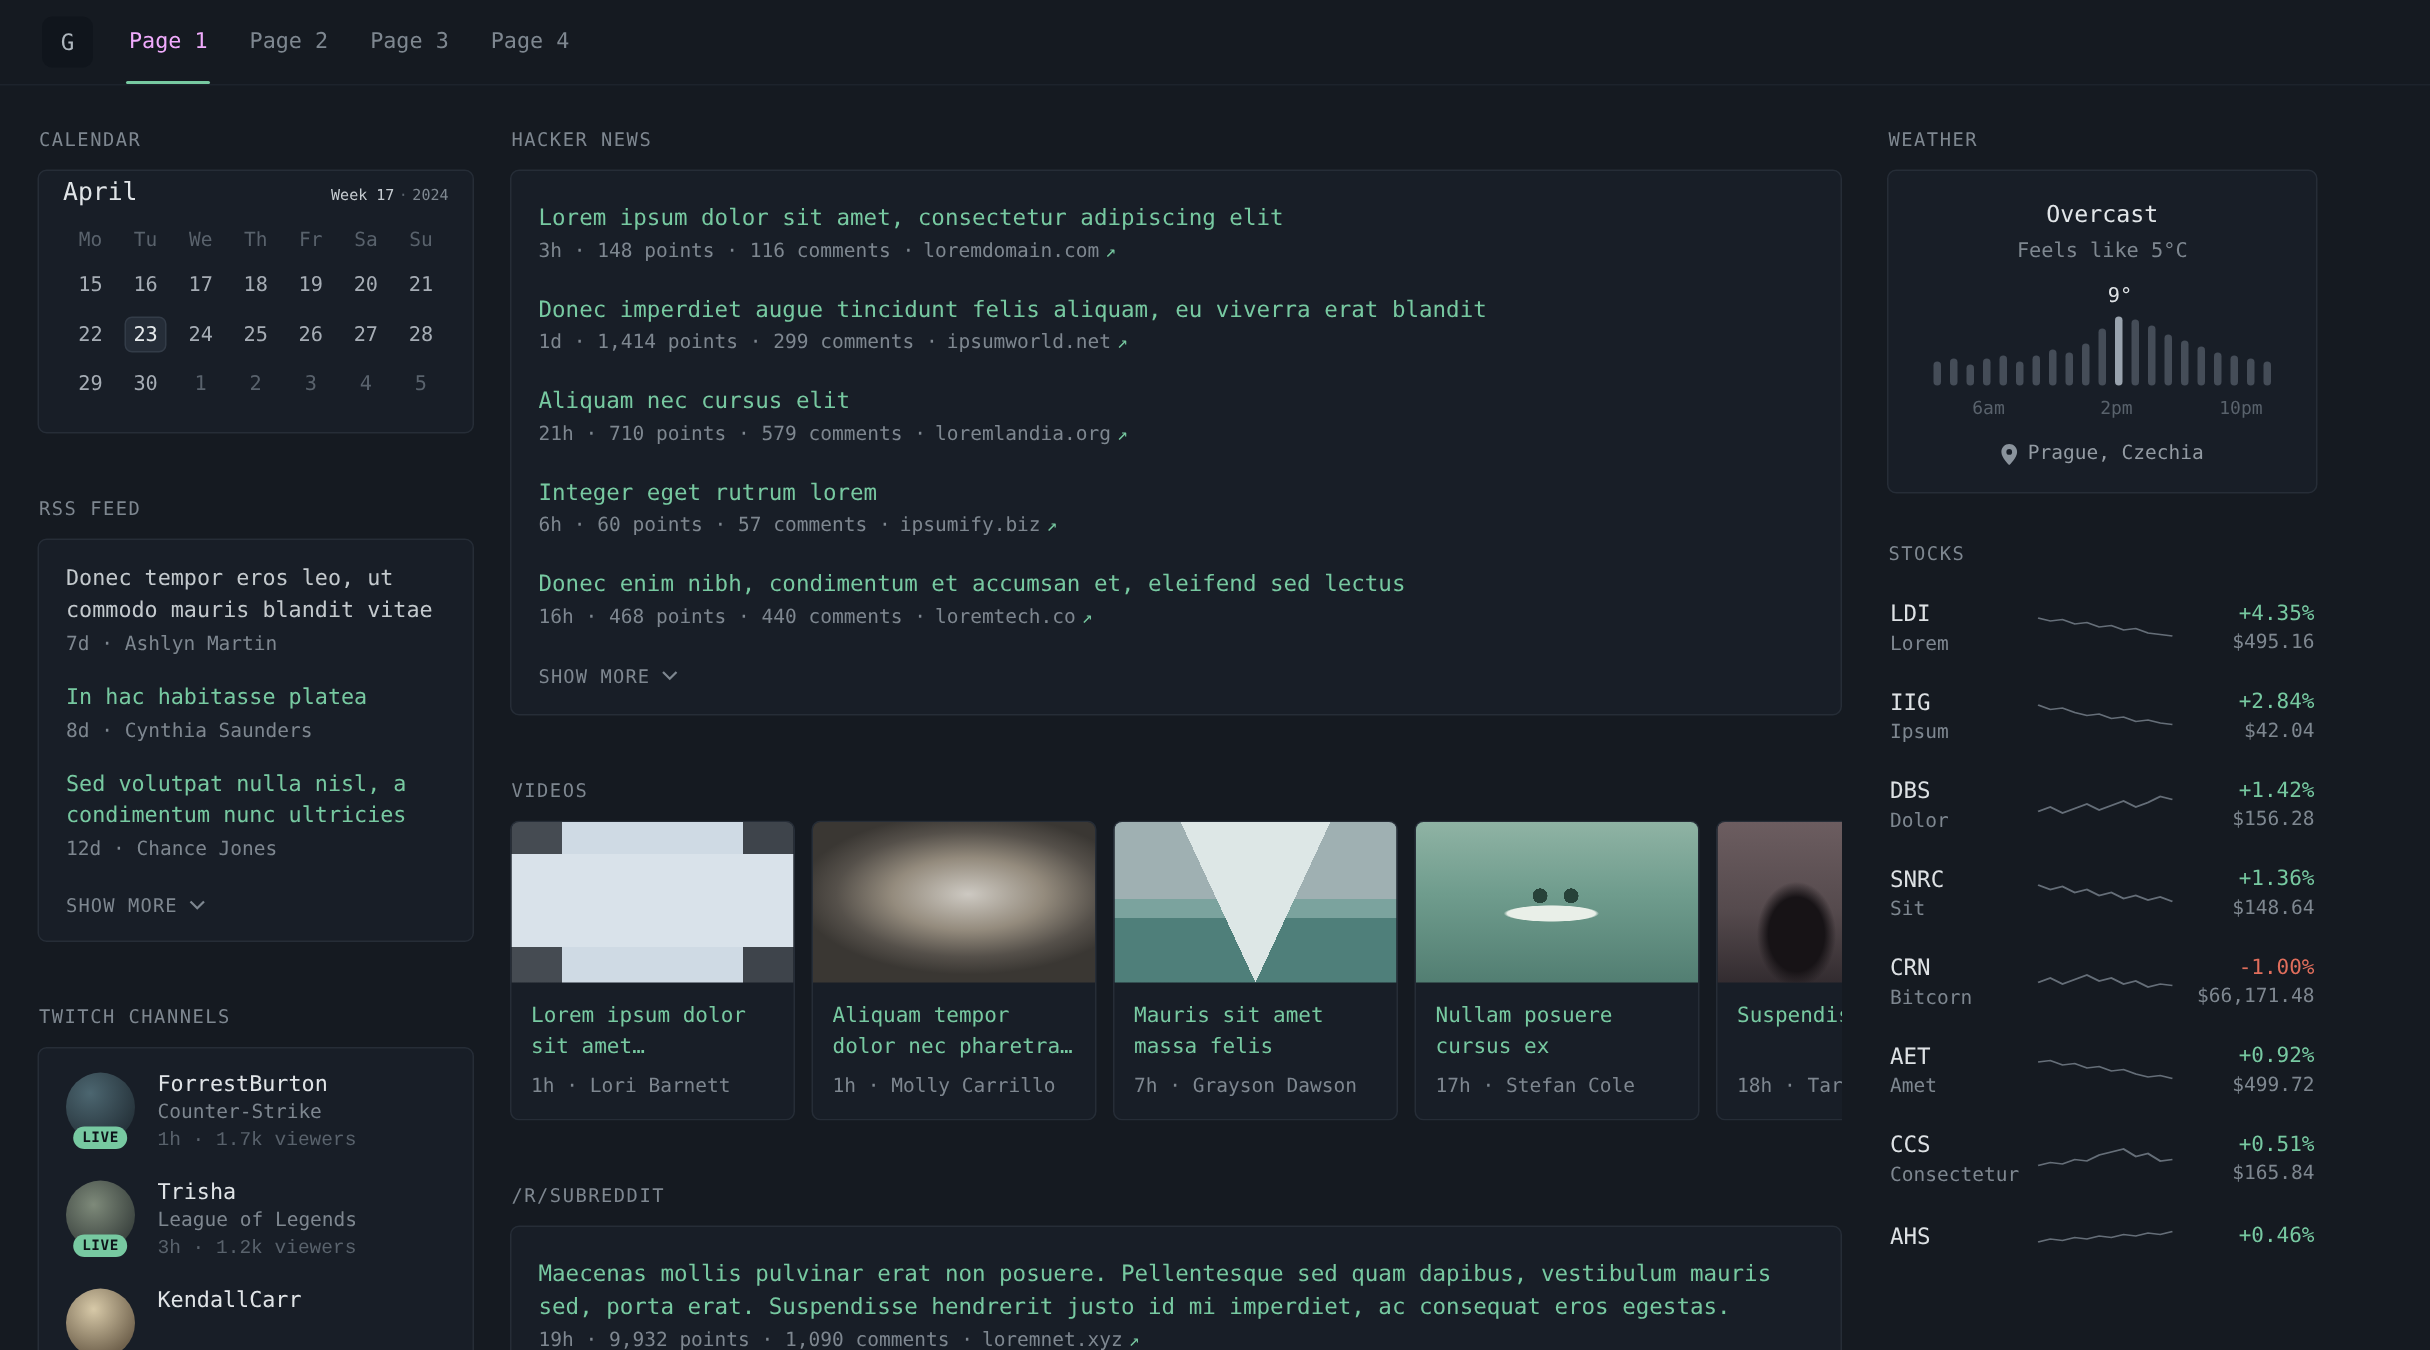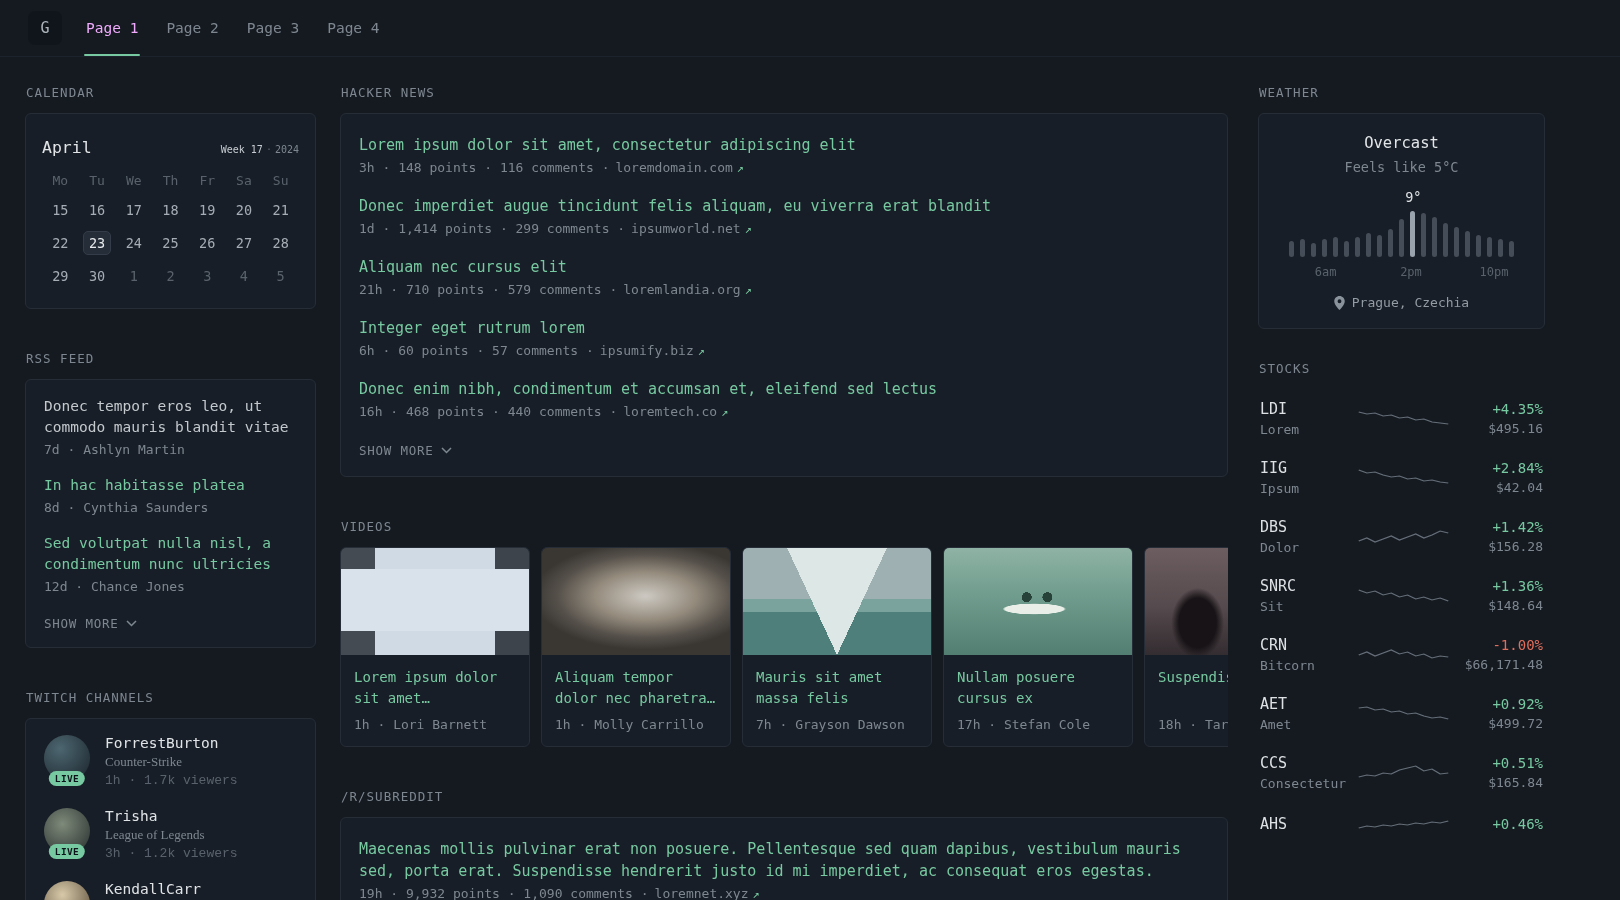--- a/index.html
+++ b/index.html
@@ -26,21 +26,21 @@
   
   .content{display:flex;padding:28px 0 0 25px;}
   .col-left{width:291px;flex:none;margin-right:24px;}
   .col-mid{width:888px;flex:none;margin-right:30px;}
   .col-right{width:287px;flex:none;}
   .widget{margin-bottom:42px;}
   .widget-title{font-size:12.5px;font-weight:normal;letter-spacing:.08em;color:var(--text-muted);margin:0 0 13px 1px;}
   .card{background:var(--card);border:1px solid var(--border);border-radius:6px;}
 
   
-  .cal-card{padding:24px 16px 20px;}
+  .cal-card{padding:4px 16px 20px;}
   .cal-head{display:flex;justify-content:space-between;align-items:baseline;}
   .cal-month{font-size:16.5px;color:#e0e4e7;}
   .cal-meta{font-size:10px;color:#c6ccd1;}
   .cal-meta .sep{color:var(--text-dim);margin:0 3px;}
   .cal-meta .year{color:var(--text-muted);}
   .cal-grid{display:grid;grid-template-columns:repeat(7,1fr);justify-items:center;align-items:center;}
   .cal-weekdays{margin-top:16px;font-size:13px;color:var(--text-dim);}
   .cal-days{margin-top:10px;row-gap:9px;font-size:13.5px;color:#a6adb5;}
   .day{height:24px;min-width:28px;display:flex;align-items:center;justify-content:center;border-radius:5px;}
   .day.sel{background:#252d38;border:1px solid #333c48;color:#e6eaec;}
@@ -62,21 +62,21 @@
   .tw-card{padding:16px 18px 10px;}
   .tw-row{display:flex;gap:15px;margin-bottom:20px;align-items:flex-start;}
   .av-wrap{position:relative;flex:none;}
   .avatar{width:46px;height:46px;border-radius:50%;}
   .av-1{background:radial-gradient(circle at 35% 30%,#4c6670,#27343c 75%);}
   .av-2{background:radial-gradient(circle at 40% 35%,#7e8a7a,#3c4440 75%);}
   .av-3{background:radial-gradient(circle at 40% 30%,#d7c9a8,#70624d 75%);}
   .live{position:absolute;left:50%;transform:translateX(-50%);bottom:-5px;background:var(--accent);
         color:#0e1319;font-size:9.5px;font-weight:bold;letter-spacing:.04em;padding:2px 6px;border-radius:8px;}
   .tw-name{display:block;color:#e0e4e7;font-size:14.5px;}
-  .tw-cat{font-size:13px;color:var(--text-muted);margin-top:3px;font-family:Liberation Serif, serif;}
+  .tw-cat{font-size:13px;color:var(--text-muted);margin-top:3px;}
   .tw-meta{font-size:13px;color:var(--text-dim);margin-top:3px;font-family:Liberation Mono, monospace;}
 
   
   .hn-card{padding:20px 18px 16px;}
   .hn-item{margin-bottom:20px;}
   .hn-item .item-title{font-size:15px;line-height:22px;}
 
   
   .video-grid{display:flex;gap:11px;overflow:hidden;width:100%;}
   .video-card{flex:0 0 190px;overflow:hidden;}

